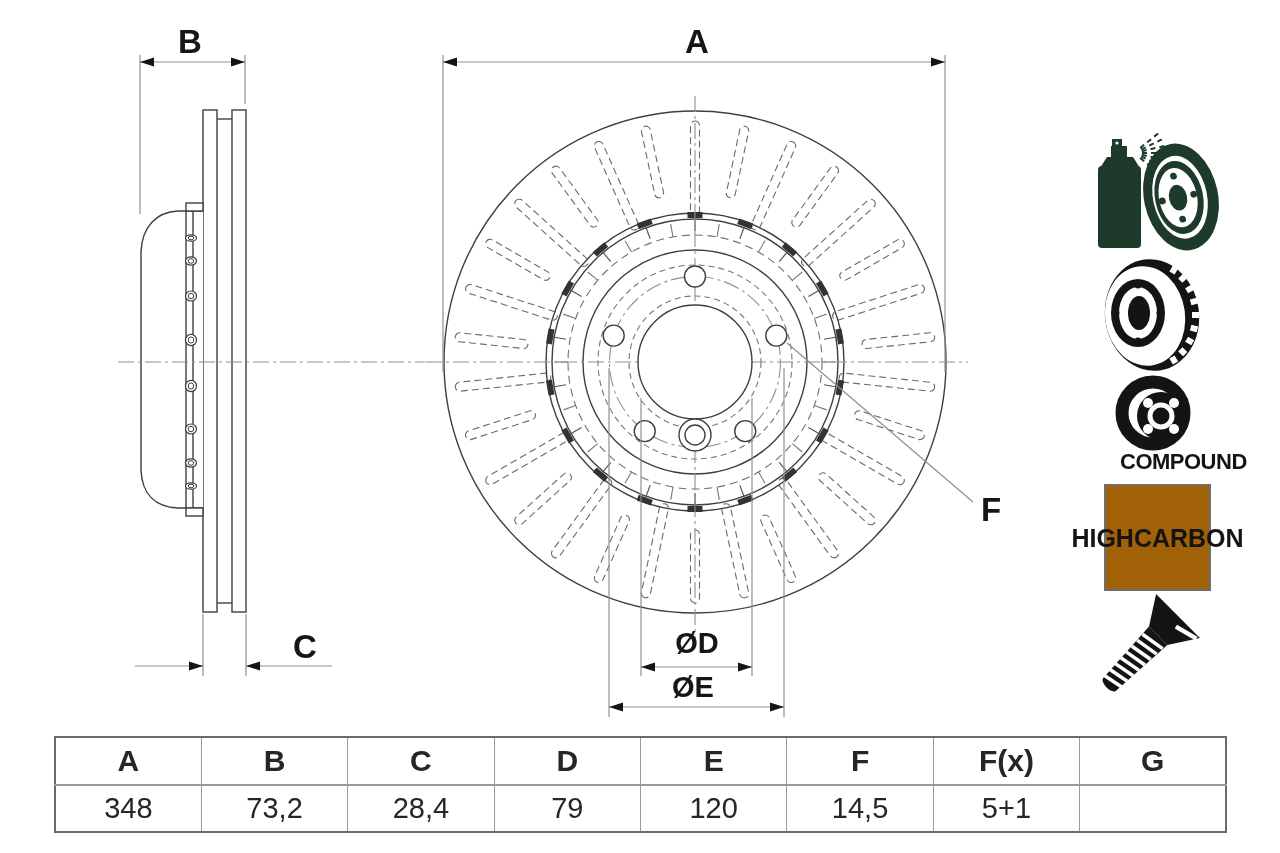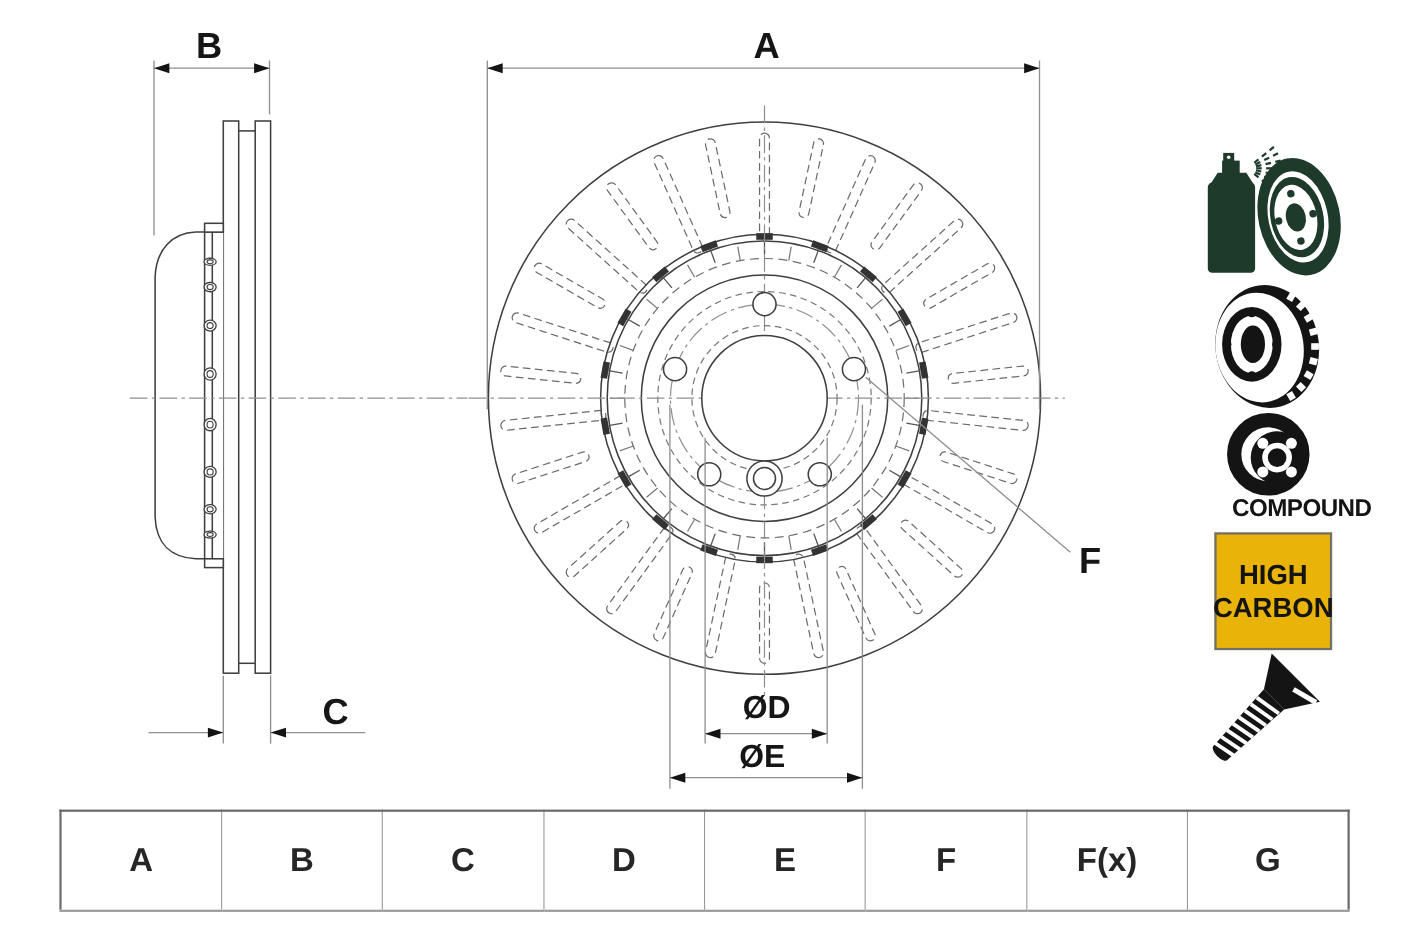--- a/index.html
+++ b/index.html
@@ -13,21 +13,21 @@
   .cl     {stroke:#8f8f8f;stroke-width:1.1;fill:none;stroke-dasharray:16 4 3 4;}
   .dashl  {stroke:#6f6f6f;stroke-width:1.1;fill:none;stroke-dasharray:8 5;}
   .dashs  {stroke:#777777;stroke-width:1.1;fill:none;stroke-dasharray:6 4;}
   .arrow  {fill:#141414;stroke:none;}
   .dimtext{font-family:"Liberation Sans", sans-serif;font-weight:700;font-size:33px;fill:#161616;}
   .dimtext2{font-family:"Liberation Sans", sans-serif;font-weight:700;font-size:29px;fill:#161616;}
   
   .compound-label{position:absolute;left:1096px;top:449px;width:122px;text-align:center;
      font-weight:700;font-size:22px;letter-spacing:-0.5px;color:#141414;margin-left:24px;}
   .hc-box{position:absolute;left:1104px;top:484px;width:103px;height:103px;border:2px solid #6f6f6f;
-     background:#eab308;display:flex;flex-direction:column;justify-content:center;align-items:center;}
+     background:#a16207;display:flex;flex-direction:row;justify-content:center;align-items:center;}
   .hc-box div{font-weight:700;font-size:25px;line-height:30px;color:#141414;}
   
   .spec-table{position:absolute;left:54px;top:736px;width:1173px;height:93px;border-collapse:collapse;
      table-layout:fixed;background:#fff;}
   .spec-table th,.spec-table td{border-left:1.5px solid #9a9a9a;text-align:center;vertical-align:middle;
      color:#262626;padding:0;}
   .spec-table th{font-size:30px;font-weight:700;height:46px;border-bottom:2px solid #9a9a9a;}
   .spec-table td{font-size:29px;font-weight:400;height:45px;}
   .spec-table th:first-child,.spec-table td:first-child{border-left:none;}
   .spec-table{border:2.5px solid #6a6a6a;}
@@ -348,15 +348,25 @@
         <tr>
       <th>A</th>
       <th>B</th>
       <th>C</th>
       <th>D</th>
       <th>E</th>
       <th>F</th>
       <th>F(x)</th>
       <th>G</th>
     </tr>
+    <tr>
+      <td>348</td>
+      <td>73,2</td>
+      <td>28,4</td>
+      <td>79</td>
+      <td>120</td>
+      <td>14,5</td>
+      <td>5+1</td>
+      <td></td>
+    </tr>
   </tbody>
     </table>
 </div>
 
 </body></html>

